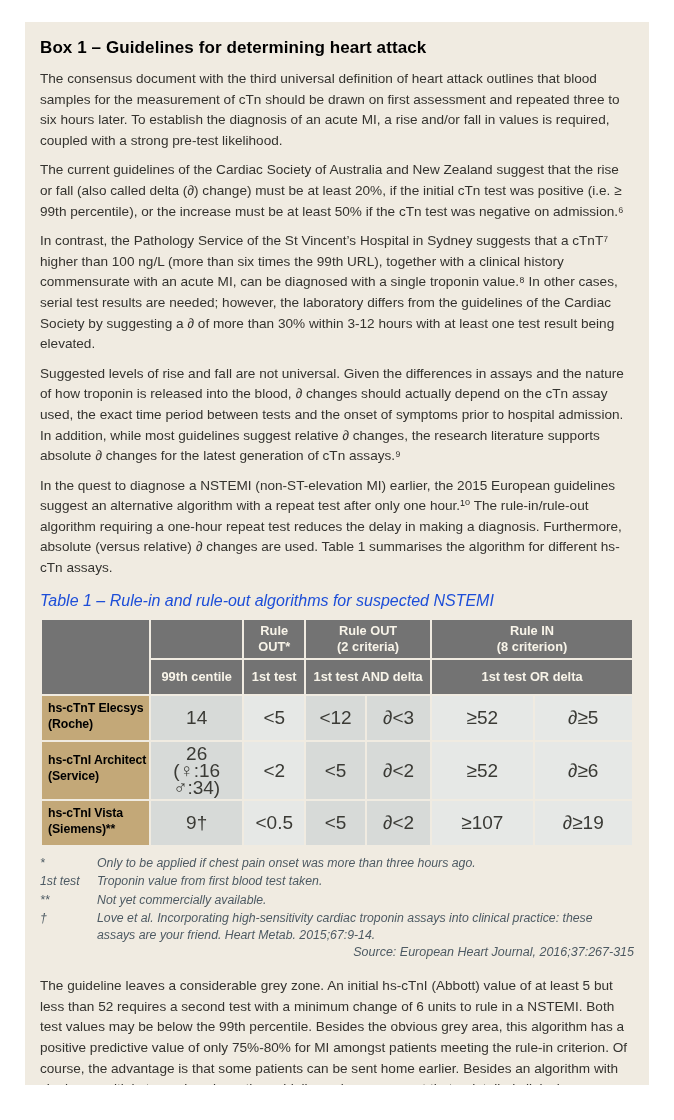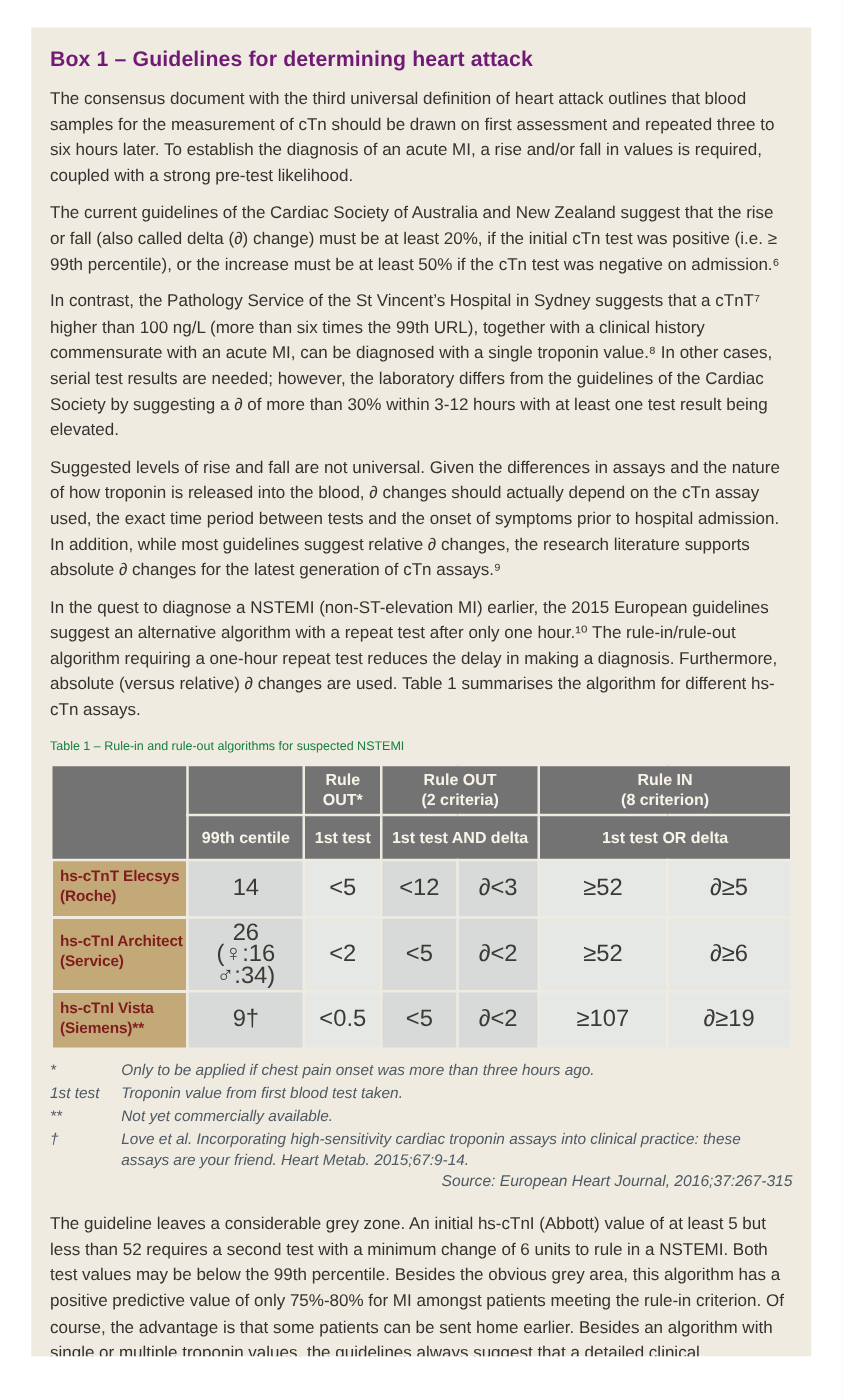--- a/index.html
+++ b/index.html
@@ -8,39 +8,39 @@
     width:674px; height:1120px;
     font-family:"Liberation Sans","DejaVu Sans",sans-serif;
     -webkit-font-smoothing:antialiased;
   }
   .page { position:relative; width:674px; height:1120px; background:#ffffff; overflow:hidden; }
   .box {
     position:absolute; left:25px; top:22px; width:624px; height:1063px;
     background:#f0ebe1; padding:14px 15px 16px 15px; overflow:hidden;
   }
   .box-title {
-    color:#701a75; font-size:17px; font-weight:bold; letter-spacing:0.1px;
+    color:#000000; font-size:17px; font-weight:bold; letter-spacing:0.1px;
     margin:2px 0 11px 0;
   }
   .para {
     font-size:13.6px; line-height:20.6px; color:#34332f; margin:0 0 9px 0;
   }
   .table-caption {
-    color:#15803d; font-size:10px; margin:13px 0 8px 0;
+    color:#1d4ed8; font-size:16px; margin:13px 0 8px 0;font-style:italic;
   }
   table { width:100%; border-collapse:collapse; table-layout:fixed; }
   th, td { border:2px solid #f0ebe1; vertical-align:middle; }
   thead th {
     background:#737373; color:#f8f4e9; font-weight:bold;
     font-size:12.8px; line-height:16px; text-align:center; padding:2px;
   }
   thead tr.top th { height:40px; }
   thead tr.sub th { height:36px; }
   td.assay-label {
-    background:#c3a878; color:#7f1d1d; font-weight:bold;
+    background:#c3a878; color:#000000; font-weight:bold;
     font-size:12.3px; line-height:16px; letter-spacing:-0.1px;
     text-align:left; padding:4px 2px 8px 6px; white-space:pre; overflow:hidden;
   }
   td.val {
     text-align:center; font-size:19px; color:#3a3a35;
     line-height:17px; padding:3px 2px; height:42px;
   }
   .shade-a { background:#d7dad8; }
   .shade-b { background:#e6e8e6; }
   .ws { white-space:pre-line; }

